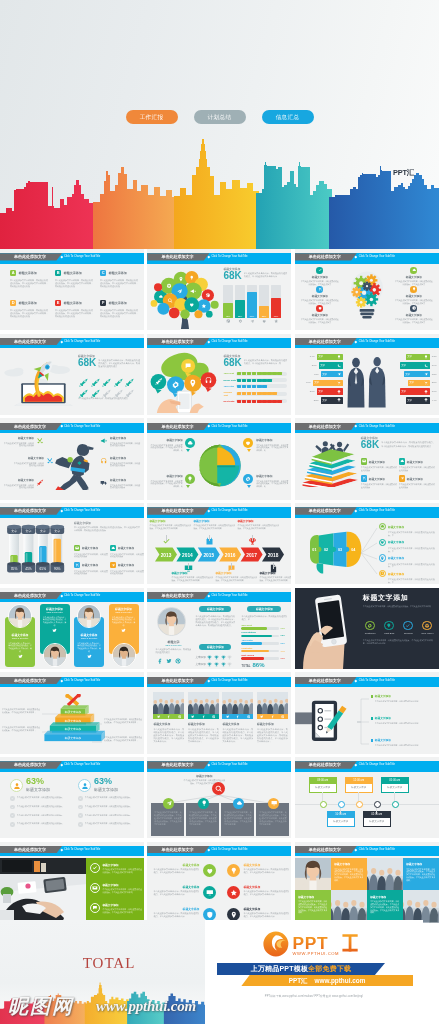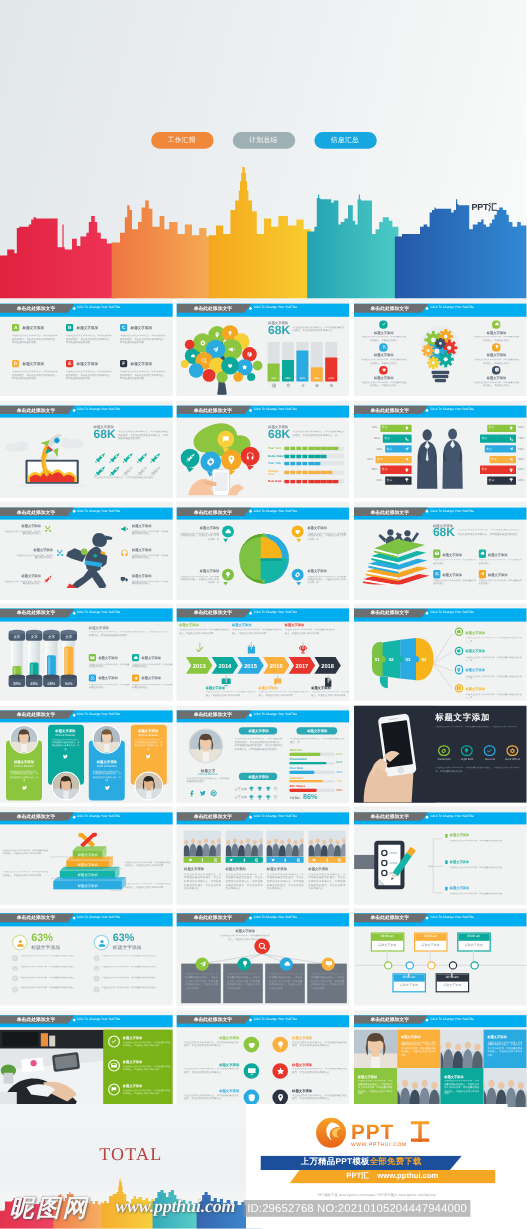--- a/index.html
+++ b/index.html
@@ -2375,16 +2375,15 @@
             <path d="M116 6 h22 v3.6 h-9 v21.4 h-4 v-21.4 h-9 z M116 27 h22 v3.8 h-22 z" fill="url(#ol)"></path>
             <text x="44" y="36" font-size="6" fill="#e8631a" font-family="Liberation Sans, sans-serif" letter-spacing=".8">WWW.PPTHUI.COM</text>
           </svg></div>
         <div class="promo-bar"><span>上万精品PPT模板</span><span class="hl">全部免费下载</span></div>
         <div class="promo-bar2"><span>PPT汇</span><span class="u2">www.ppthui.com</span></div>
         <div class="promo-links">PPT模板下载  www.ppthui.com/muban/    PPT背景图片  www.ppthui.com/beijing/</div>
       </div>
       <div class="wm">
         <div class="wm-logo">昵图网</div>
         <div class="wm-url">www.ppthui.com</div>
-        <div class="wm-id">ID:29652768  NO:20210105204447944000</div>
       </div>
     </div>
 </div>
 
 </body></html>

